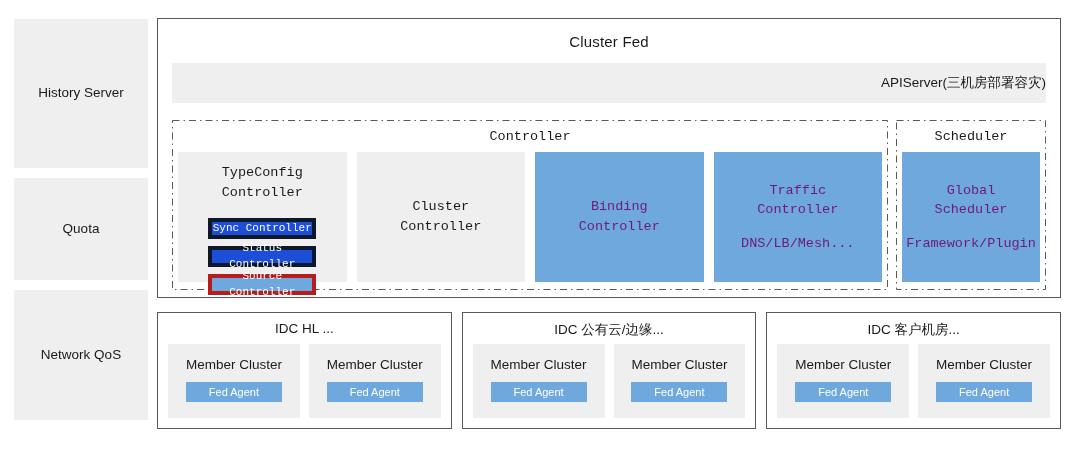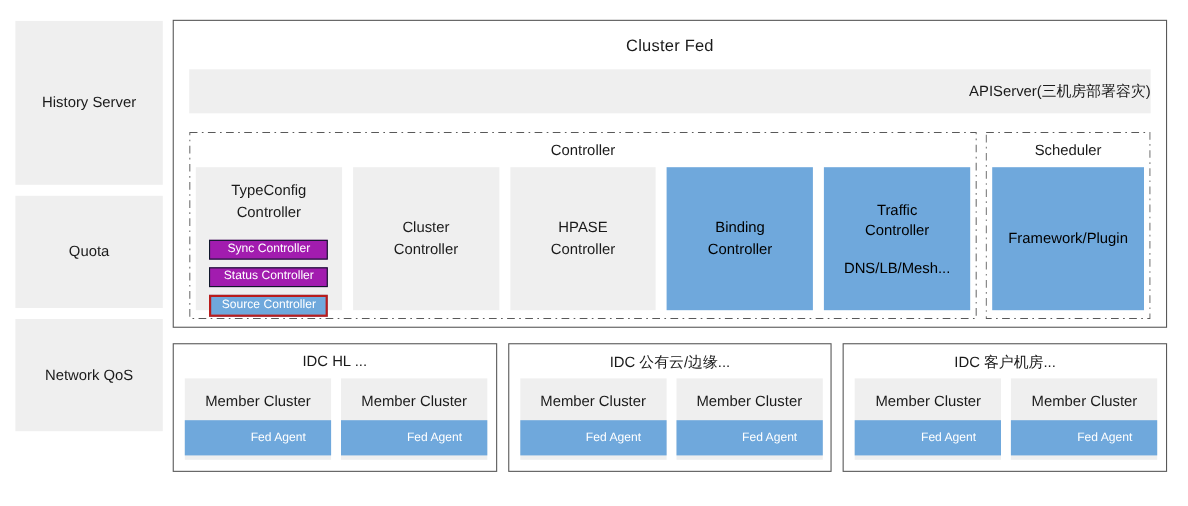--- a/index.html
+++ b/index.html
@@ -18,77 +18,77 @@
     display: flex; flex-direction: column; gap: 10px;
   }
   .side-box {
     background: #efefef;
     display: flex; align-items: center; justify-content: center;
     text-align: center; font-size: 13.5px; line-height: 1.4;
   }
   .side-box .lbl { max-width: 90px; }
   .side-h1 { height: 149px; }
   .side-h2 { height: 102px; text-align: right; }
-  .side-h3 { height: 102px; }
+  .side-h3 { height: 130px; }
 
   
   .main-box {
     position: absolute; left: 157px; top: 18px;
     width: 904px; height: 280px;
     border: 1px solid #595959; box-sizing: border-box;
     background: #ffffff;
   }
   .region-title {
     text-align: center; margin-top: 14px;
     font-size: 15px; letter-spacing: 0.2px;
   }
   .apiserver {
     margin: 13px 14px 0 14px; height: 40px;
     background: #efefef;
     display: flex; align-items: center; justify-content: flex-end;
     font-size: 13.5px;
   }
   .dashed-row {
     position: absolute; left: 14px; top: 101px;
-    height: 170px; display: flex; gap: 8px;
+    height: 170px; display: flex; gap: 8px; font-family: Liberation Mono, monospace;
   }
   .dash-box { position: relative; height: 170px; }
   .dash-box > svg { position: absolute; left: 0; top: 0; pointer-events: none; }
   .controller-dash { width: 716px; }
   .scheduler-dash { width: 150px; }
   .dash-label {
     position: absolute; left: 0; right: 0; top: 9px;
     text-align: center; font-size: 13.5px;
   }
   .boxes-row {
     position: absolute; left: 6px; right: 6px; top: 32px; bottom: 8px;
     display: flex; gap: 10px;
   }
   .cell {
     flex: 1; box-sizing: border-box;
     display: flex; flex-direction: column;
     align-items: center; justify-content: center;
     text-align: center; font-size: 13.5px; line-height: 1.45;
   }
   .gray { background: #efefef; }
-  .blue { background: #6fa8dc; color: #000000; }
+  .blue { background: #6fa8dc; color: #701a75; }
   .wrap-narrow { max-width: 85px; }
   .gap-below { margin-bottom: 14px; }
 
   
   .typeconfig { justify-content: space-between; padding-top: 11px; }
   .tc-title { max-width: 85px; margin-bottom: 9px; }
   .tc-btn {
     width: 108px; height: 21px; margin-top: 7px;
     color: #ffffff; font-size: 11px;
     display: flex; align-items: center; justify-content: center;
     box-sizing: border-box;
   }
-  .teal-btn { background: #a21caf; border: 1px solid #0f172a; }
-  .blue-btn { background: #6fa8dc; border: 2px solid #b91c1c; }
+  .teal-btn { background: #1d4ed8; border: 4px solid #0f172a; }
+  .blue-btn { background: #6fa8dc; border: 4px solid #b91c1c; }
 
   
   .bottom-row {
     position: absolute; left: 157px; top: 312px;
     width: 904px; height: 117px;
     display: flex; gap: 10px;
   }
   .idc-box {
     flex: 1; border: 1px solid #595959; box-sizing: border-box;
     position: relative; background: #ffffff;
@@ -100,23 +100,23 @@
   .idc-clusters {
     position: absolute; left: 10px; right: 10px; top: 31px; bottom: 10px;
     display: flex; gap: 9px;
   }
   .member-cluster {
     flex: 1; background: #efefef;
     display: flex; flex-direction: column; align-items: center;
   }
   .mc-label { margin-top: 13px; font-size: 13.5px; }
   .fed-agent {
-    margin-top: 10px; width: 96px; height: 32px;
+    margin-top: 10px; width: 96px; height: 20px;
     background: #6fa8dc; color: #ffffff; font-size: 11px;
-    display: flex; align-items: center; justify-content: center; padding-left: 37px;
+    display: flex; align-items: center; justify-content: center;
   }
 </style>
 </head>
 <body>
 
 <div class="sidebar">
   <div class="side-box side-h1">
     <span class="lbl">History Server</span>
   </div>
   <div class="side-box side-h2">
@@ -147,43 +147,41 @@
           <div class="tc-title">TypeConfig Controller</div>
           <div class="tc-btn teal-btn">Sync Controller</div>
           <div class="tc-btn teal-btn">Status Controller</div>
           <div class="tc-btn blue-btn">Source Controller</div>
         </div>
 
         <div class="cell gray">
           <span class="wrap-narrow">Cluster Controller</span>
         </div>
 
-        <div class="cell gray">
-          <span class="wrap-narrow">HPASE Controller</span>
-        </div>
 
         <div class="cell blue">
           <span class="wrap-narrow">Binding Controller</span>
         </div>
 
         <div class="cell blue">
           <span class="wrap-narrow gap-below">Traffic Controller</span>
           <span>DNS/LB/Mesh...</span>
         </div>
 
       </div>
     </div>
 
     <div class="dash-box scheduler-dash">
       <svg width="150" height="170">
         <rect x="0.5" y="0.5" width="149" height="169" fill="none" stroke="#595959" stroke-width="1" stroke-dasharray="7 4 1.5 4"></rect>
       </svg>
       <div class="dash-label">Scheduler</div>
       <div class="boxes-row">
         <div class="cell blue">
+          <span class="wrap-narrow gap-below">Global Scheduler</span>
           <span>Framework/Plugin</span>
         </div>
       </div>
     </div>
 
   </div>
 </div>
 
 <div class="bottom-row">
 

